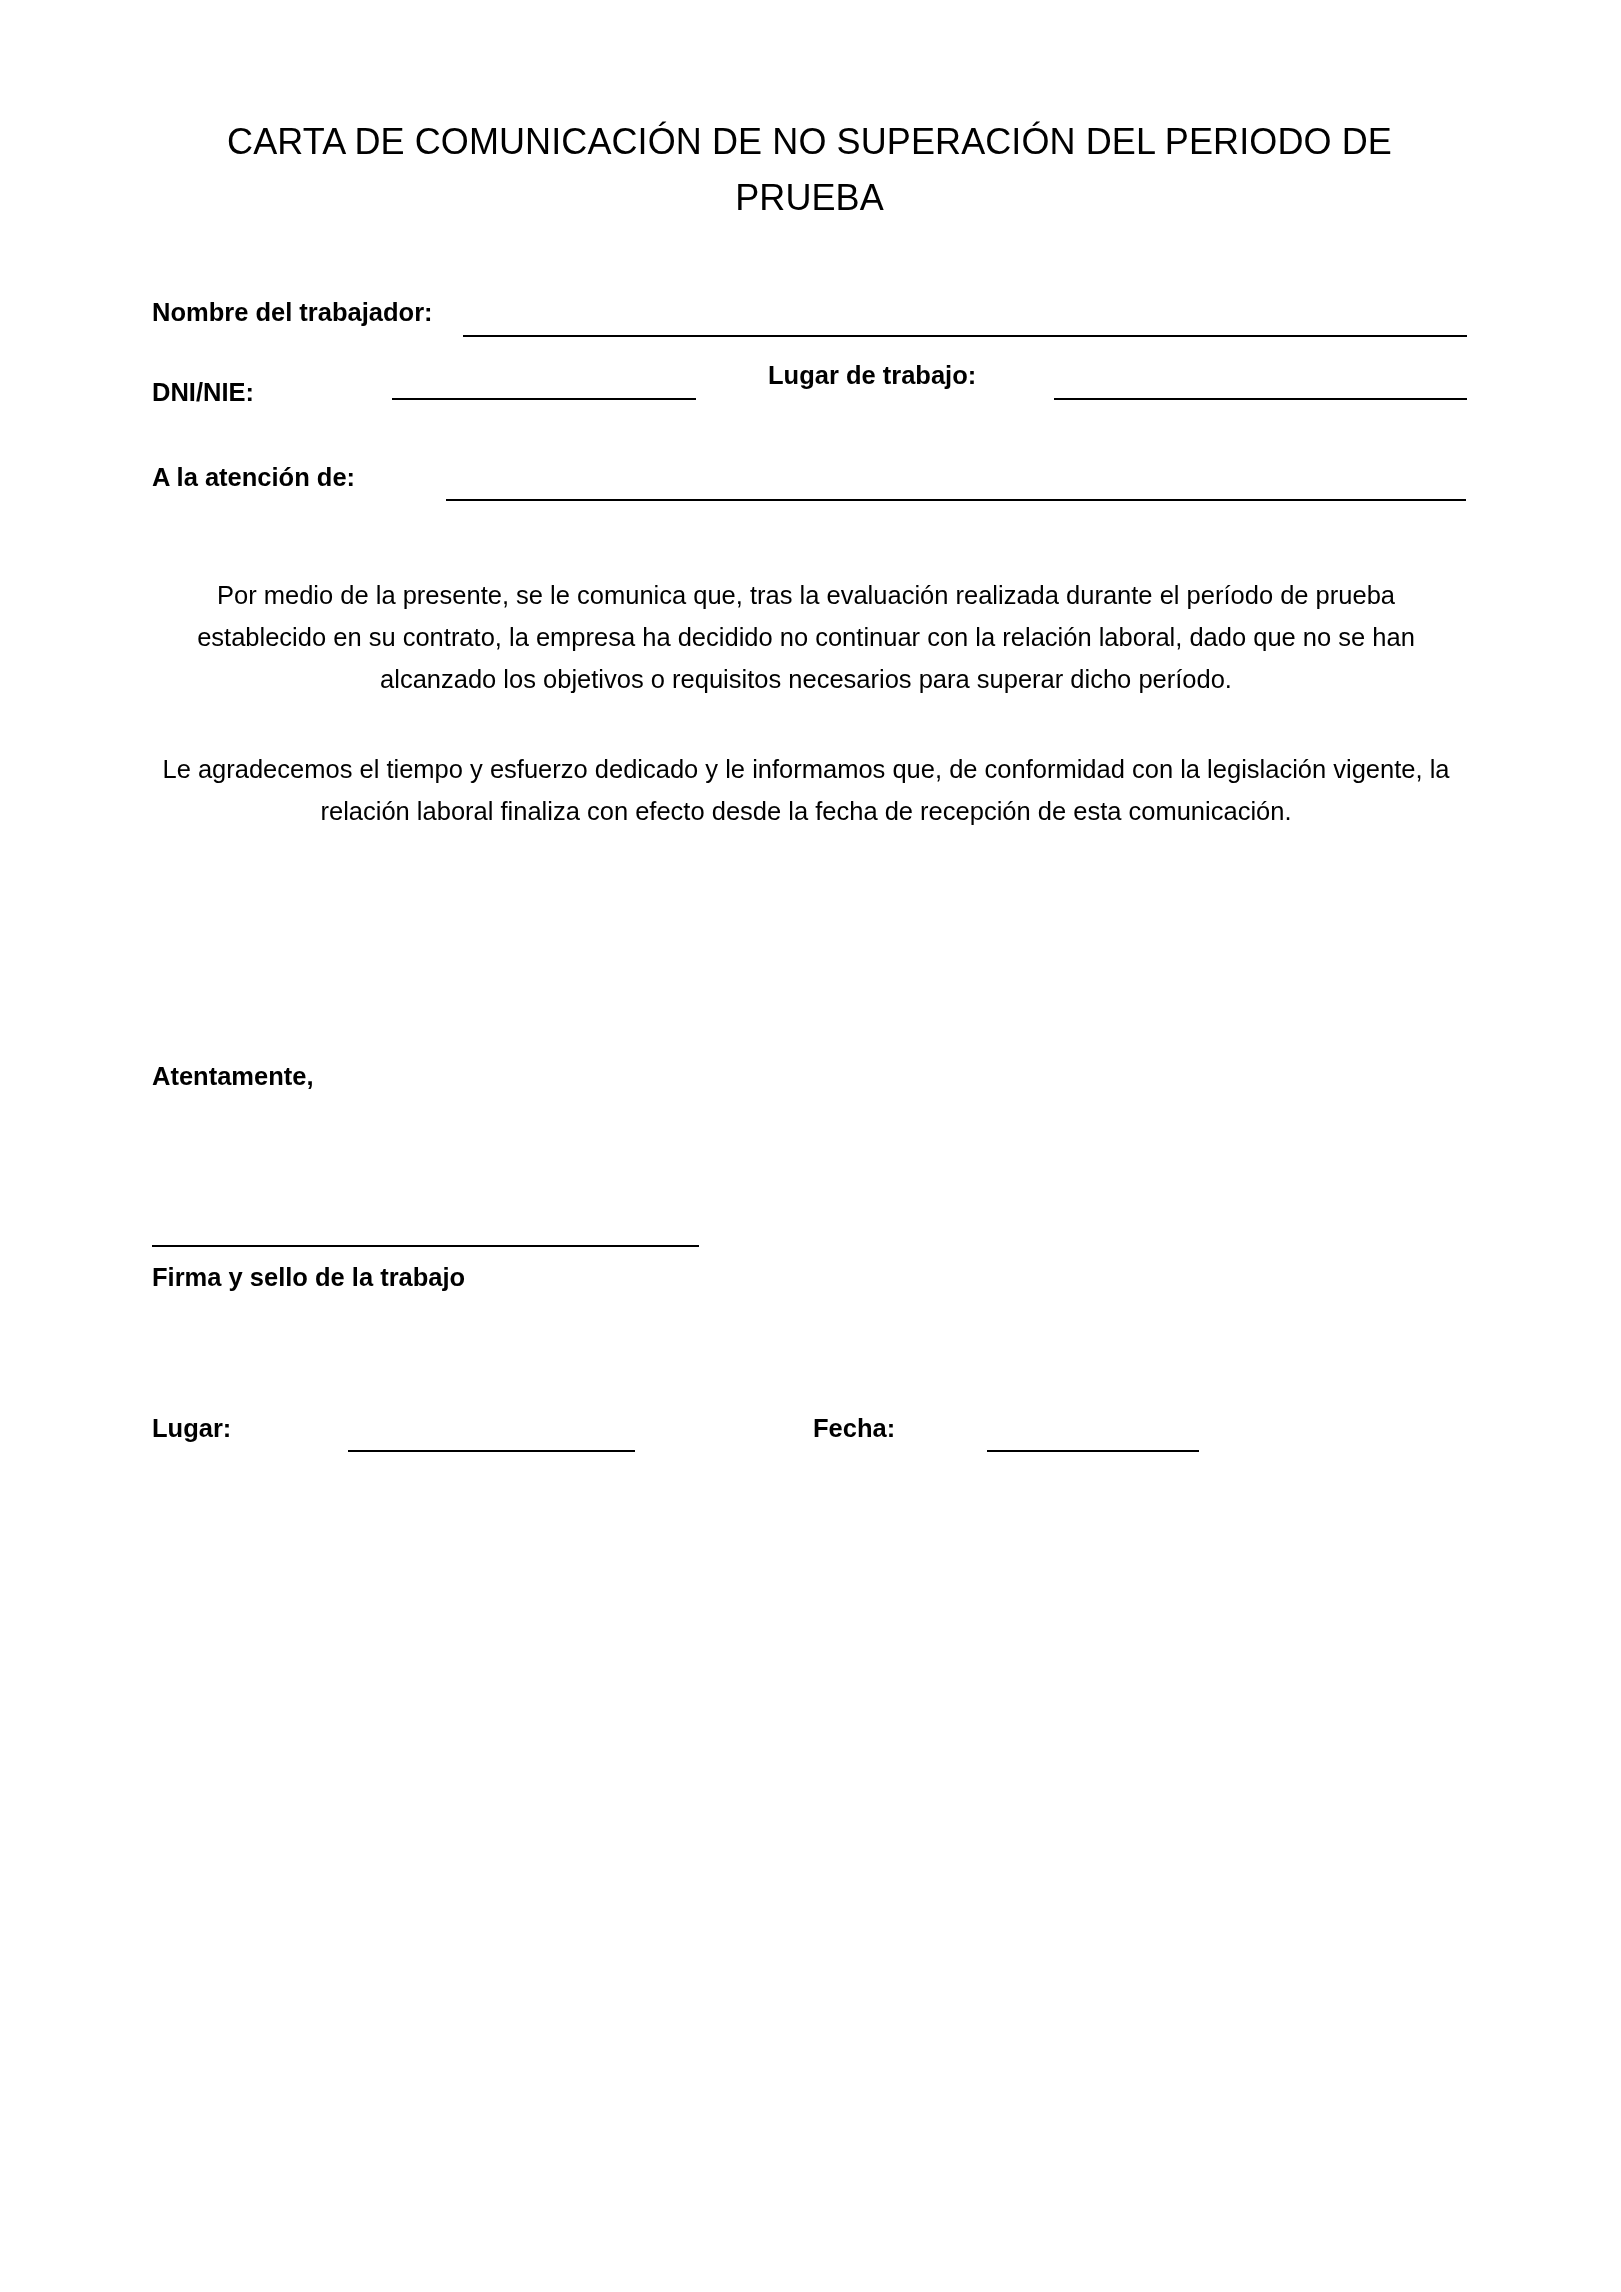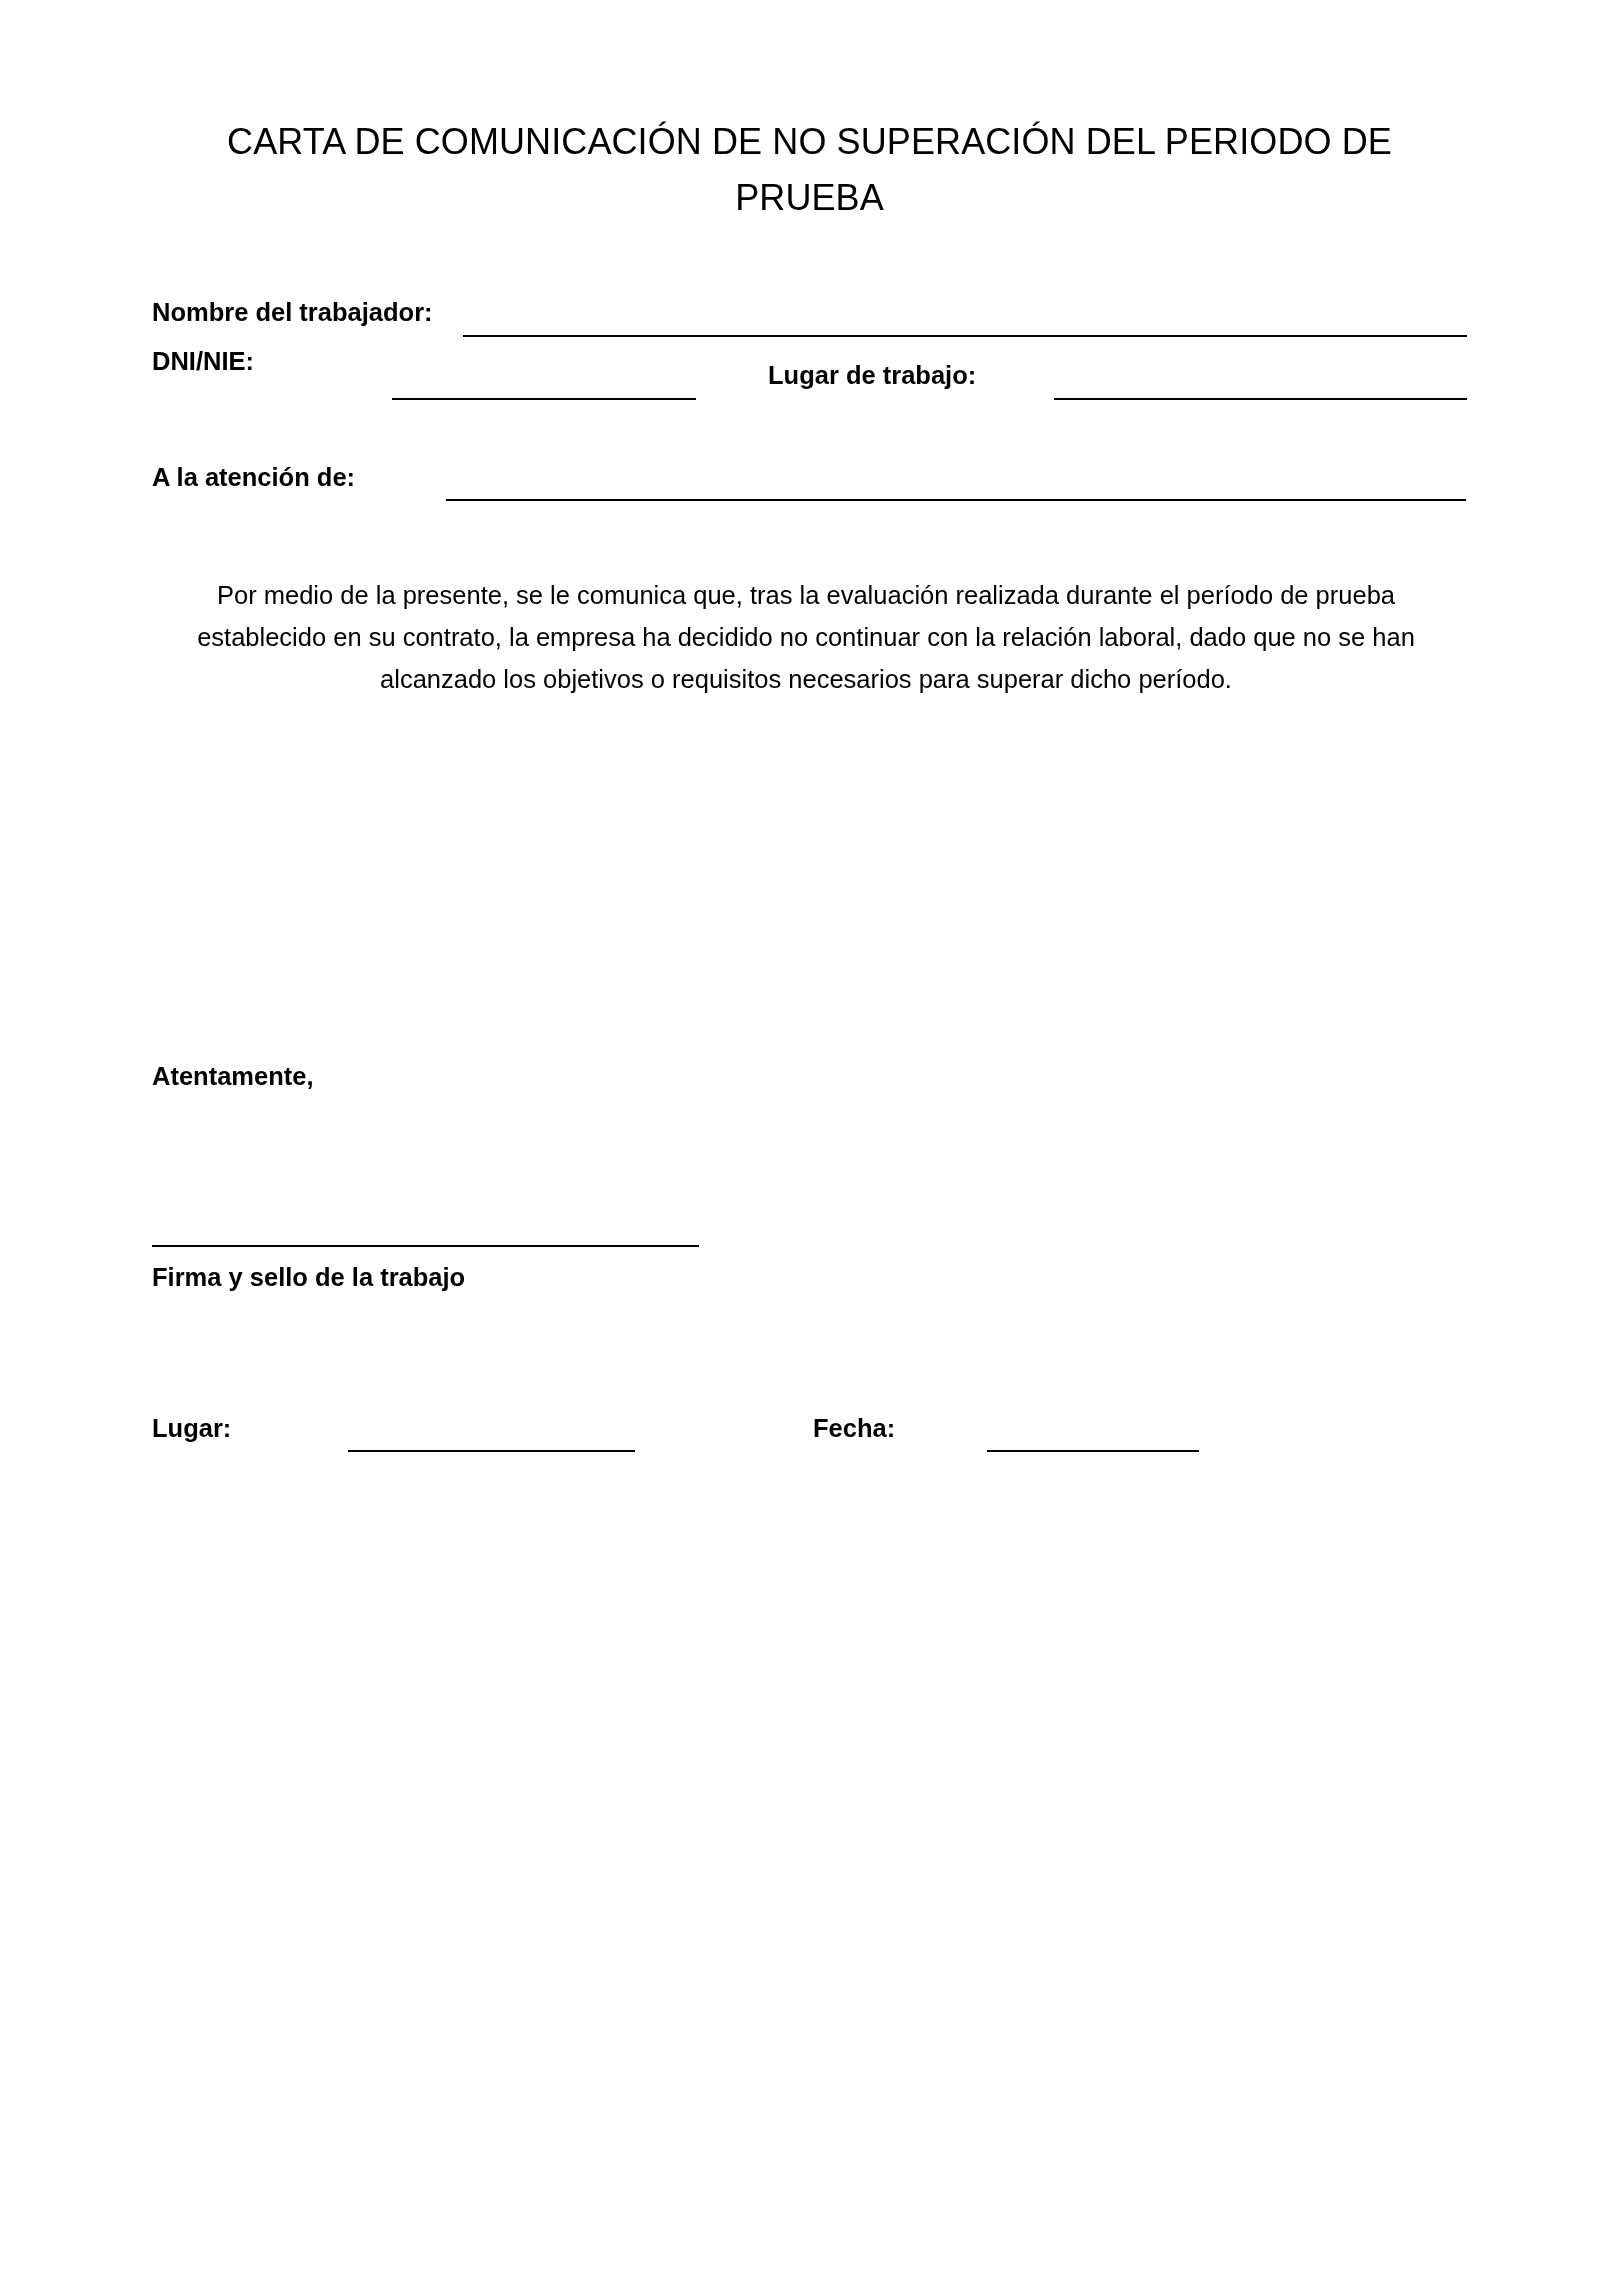--- a/index.html
+++ b/index.html
@@ -59,21 +59,21 @@
     font-size: 25.5px;
     font-weight: 400;
     line-height: 42px;
     text-align: center;
   }
 
   
   #label-nombre      { left: 152px;  top: 288px; }
   #rule-nombre       { left: 463px;  top: 327px; width: 1004px; }
 
-  #label-dni         { left: 152px;  top: 337px; }
+  #label-dni         { left: 152px;  top: 368px; }
   #rule-dni          { left: 392px;  top: 390px; width: 304px; }
   #label-puesto      { left: 768px;  top: 351px; }
   #rule-puesto       { left: 1054px; top: 390px; width: 413px; }
 
   #label-atencion    { left: 152px;  top: 453px; }
   #rule-atencion     { left: 446px;  top: 491px; width: 1020px; }
 
   #para-1            { top: 566px; }
   #para-2            { top: 740px; }
   #para-3            { top: 874px; }
@@ -101,20 +101,21 @@
   <div class="field-label" id="label-dni">DNI/NIE:</div>
   <div class="rule" id="rule-dni"></div>
 
   <div class="field-label" id="label-puesto">Lugar de trabajo:</div>
   <div class="rule" id="rule-puesto"></div>
 
   <div class="field-label" id="label-atencion">A la atención de:</div>
   <div class="rule" id="rule-atencion"></div>
 
   <div class="para" id="para-1">Por medio de la presente, se le comunica que, tras la evaluación realizada durante el período de prueba establecido en su contrato, la empresa ha decidido no continuar con la relación laboral, dado que no se han alcanzado los objetivos o requisitos necesarios para superar dicho período.</div>
+  <div class="para" id="para-2">Le agradecemos el tiempo y esfuerzo dedicado y le informamos que, de conformidad con la legislación vigente, la relación laboral finaliza con efecto desde la fecha de recepción de esta comunicación.</div>
 
   <div class="static-text" id="label-atentamente">Atentamente,</div>
 
   <div class="rule" id="rule-firma"></div>
   <div class="static-text" id="label-firma">Firma y sello de la trabajo</div>
 
   <div class="field-label" id="label-lugar">Lugar:</div>
   <div class="rule" id="rule-lugar"></div>
 
   <div class="field-label" id="label-fecha">Fecha:</div>

